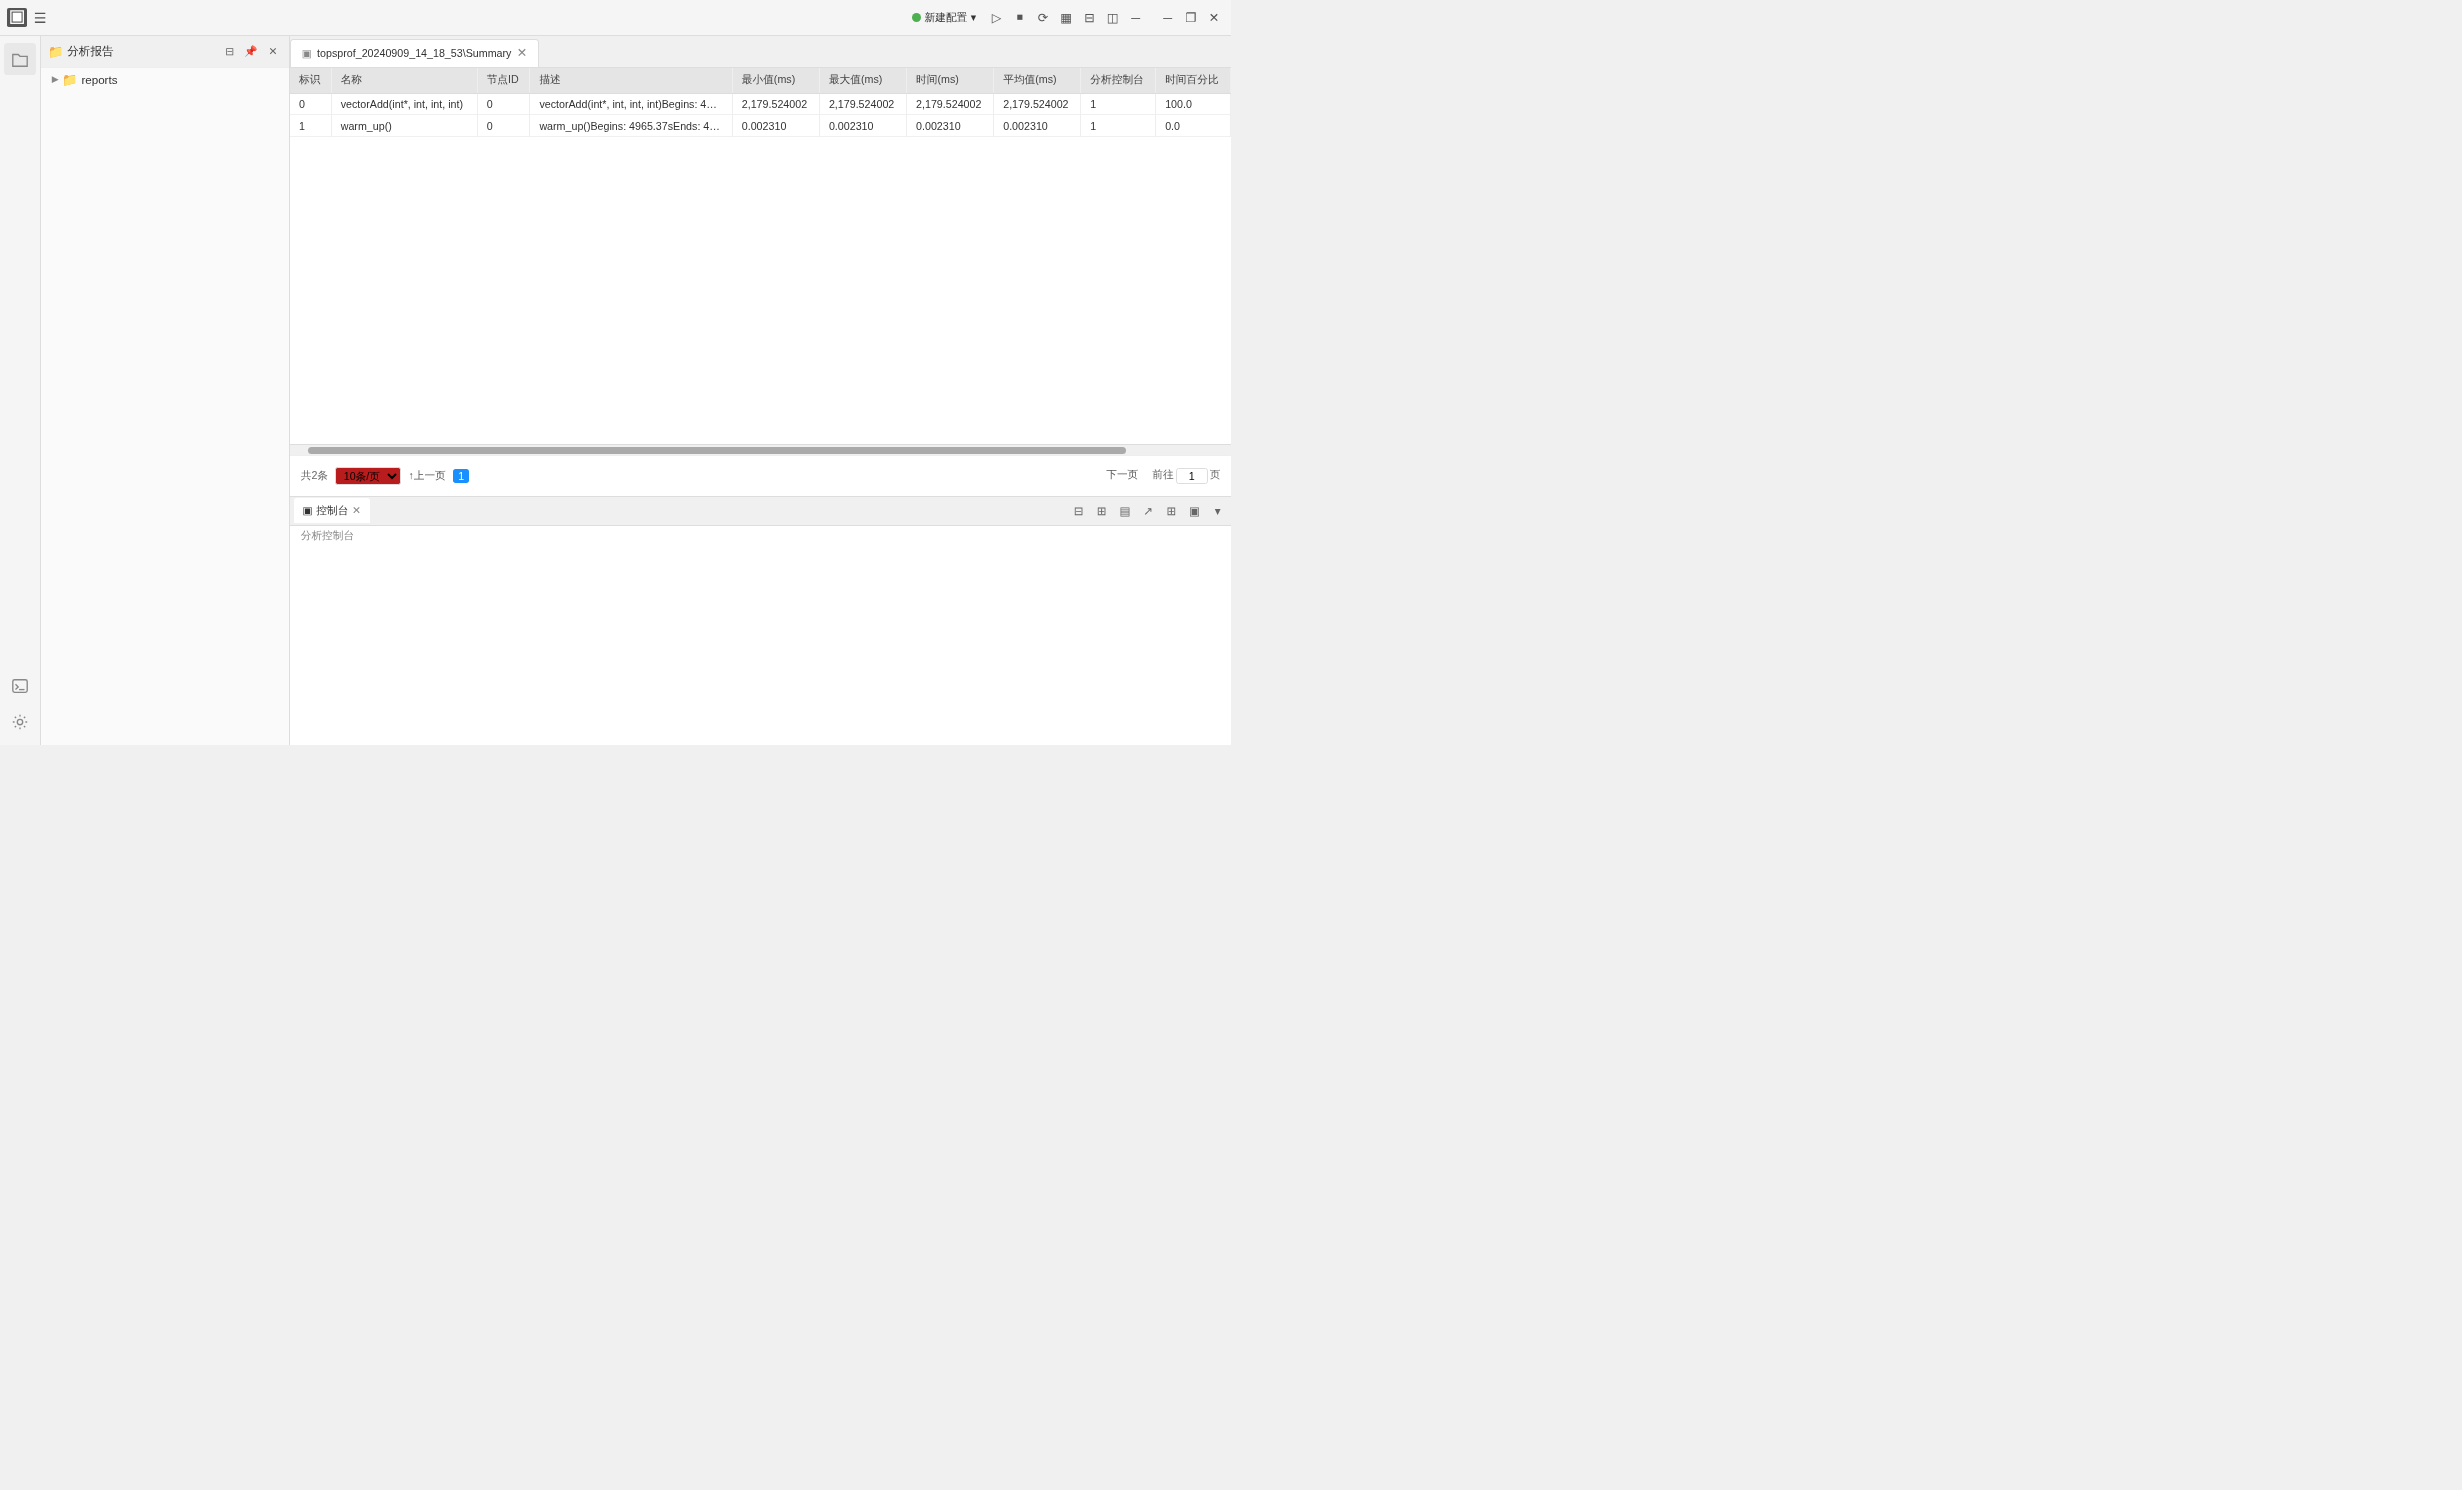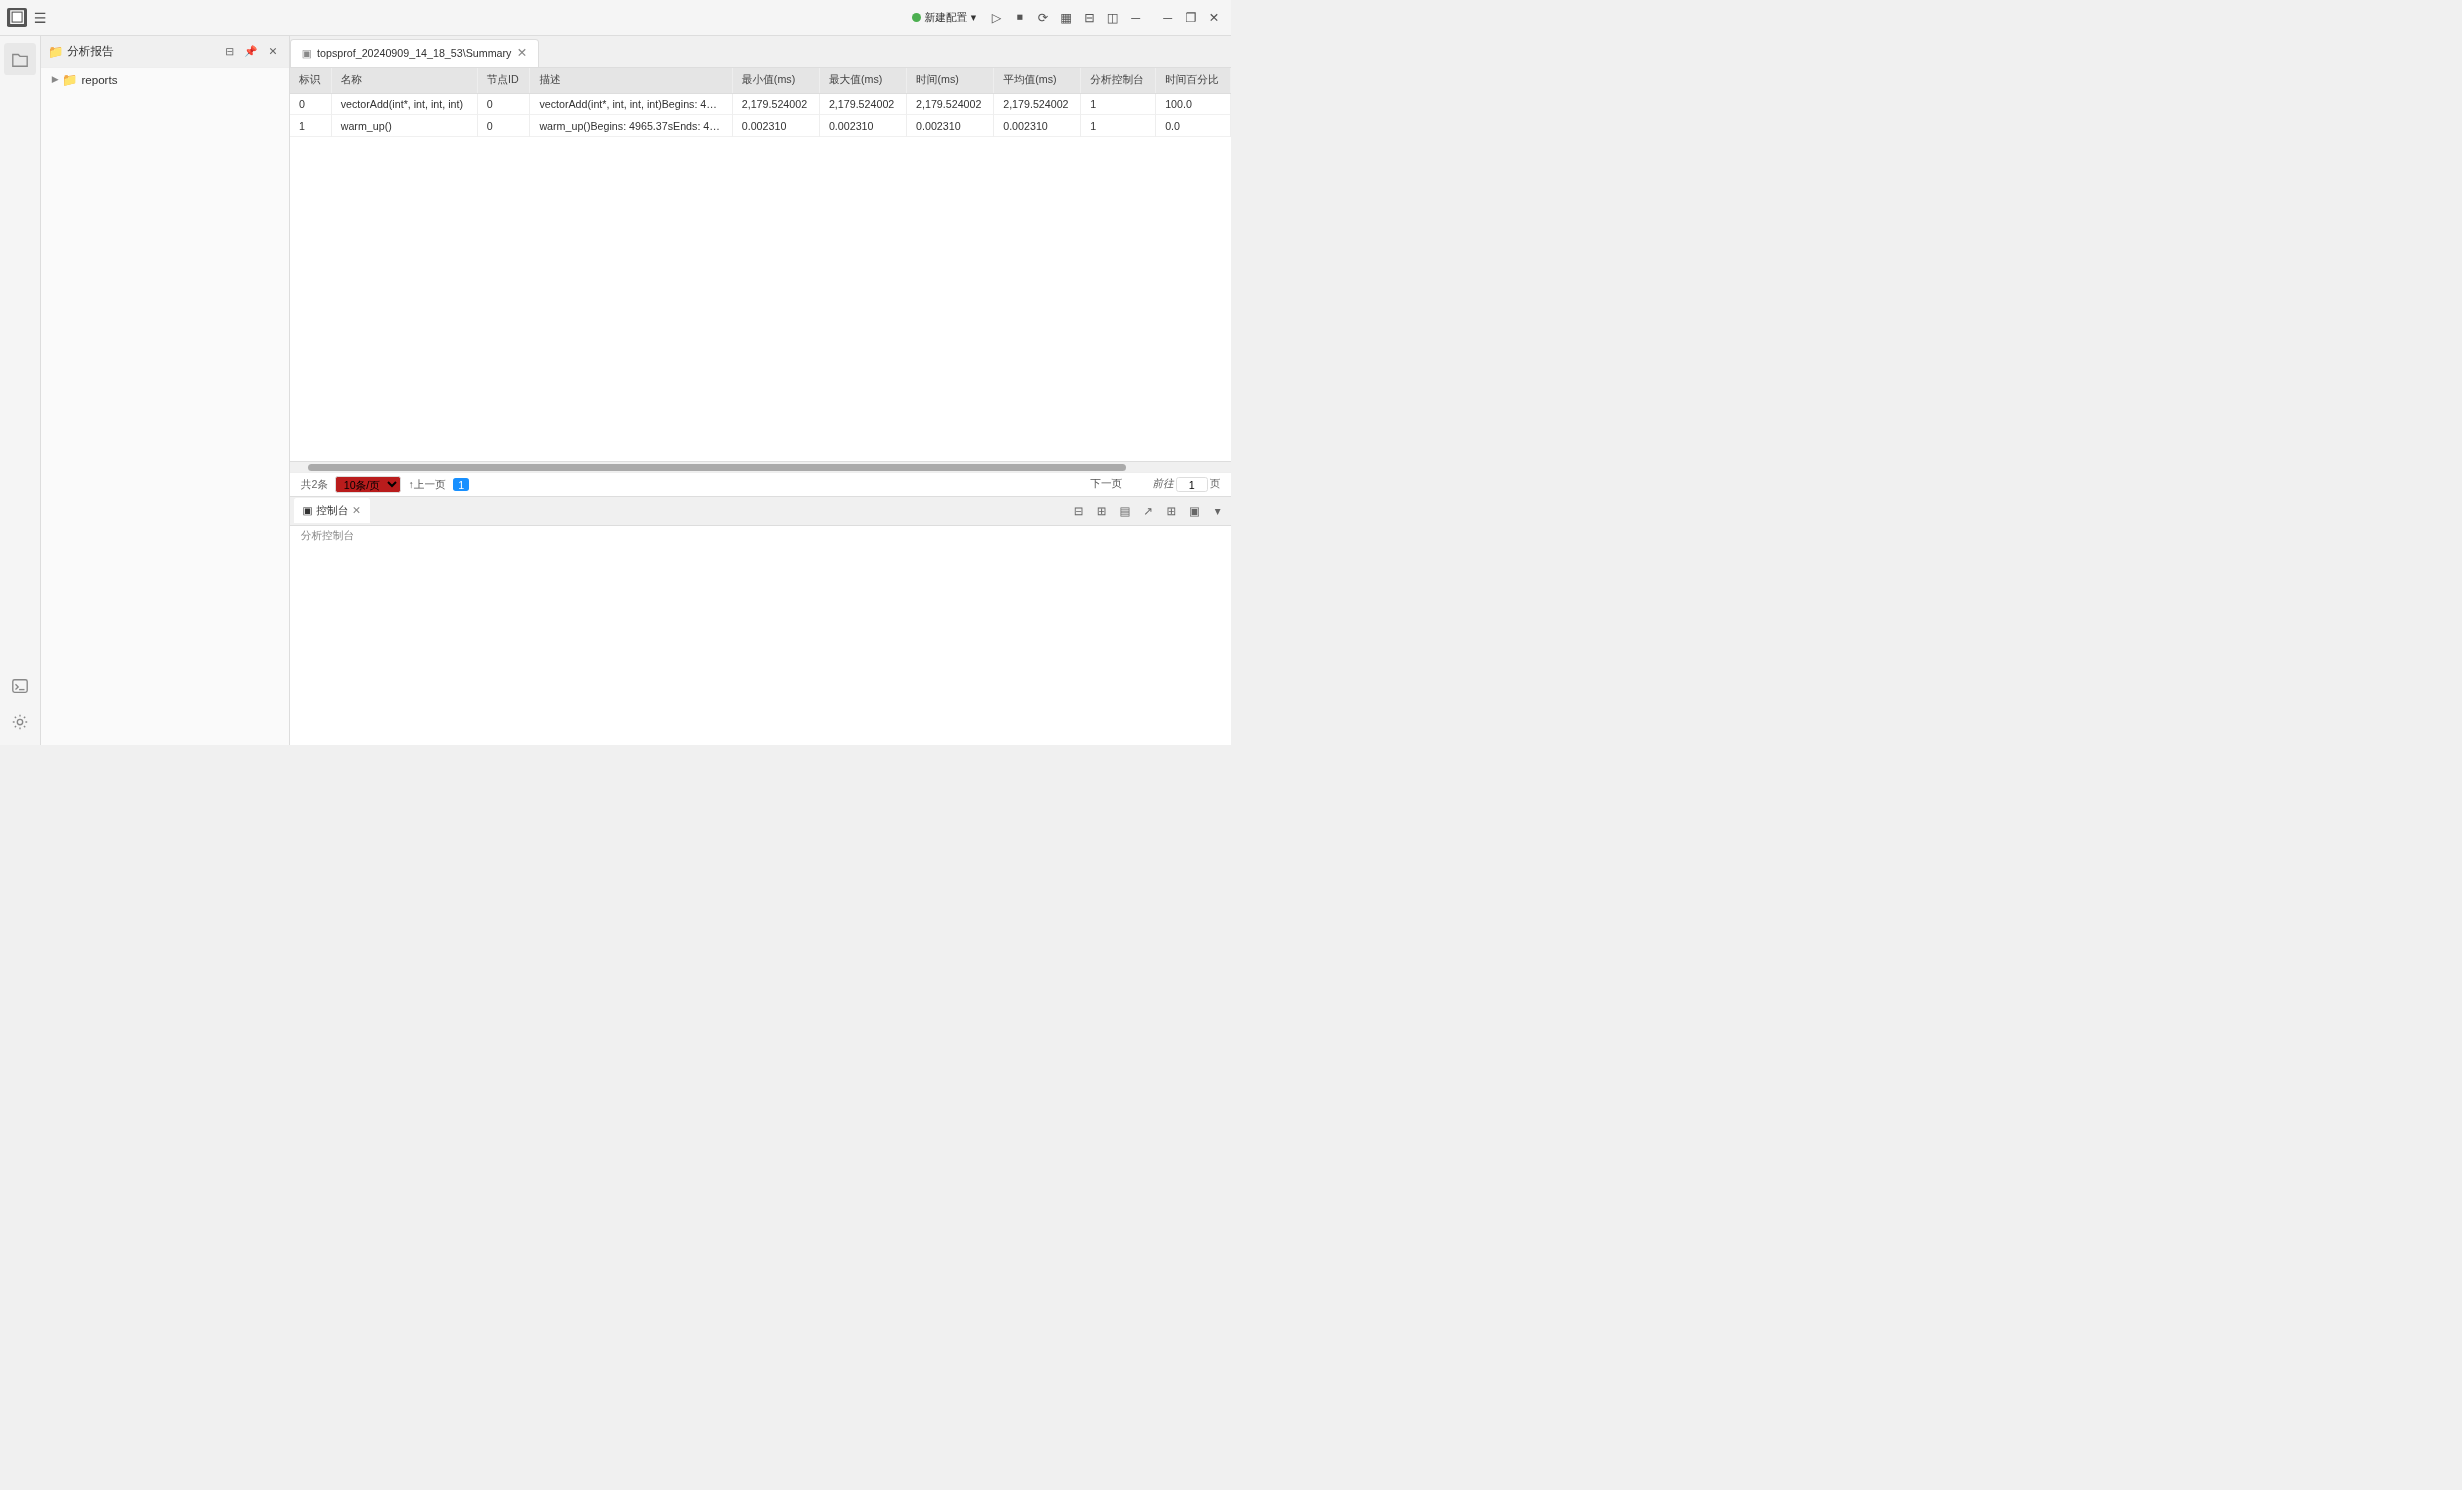--- a/index.html
+++ b/index.html
@@ -294,21 +294,21 @@
     tbody td {
       padding: 4.4px 9px;
       border-right: 0.9px solid #eee;
       white-space: nowrap;
       font-size: 10.7px;
       color: #333;
     }
 
     
     .pagination-bar {
-      height: 24px;
+      height: 41px;
       display: flex;
       align-items: center;
       padding: 0 10.7px;
       border-top: 0.9px solid #eee;
       background: #fff;
       font-size: 10.7px;
       gap: 7.1px;
     }
     .pagination-total { color: #666; }
     .page-size-select {
@@ -573,21 +573,21 @@
       <span class="pagination-total">共2条</span>
       <select class="page-size-select">
         <option>10条/页</option>
         <option>20条/页</option>
         <option>50条/页</option>
       </select>
       <button class="page-nav-btn">↑上一页</button>
       <span class="page-current">1</span>
       <div class="page-goto">
         <span style="cursor:pointer; color:#555;">下一页</span>
-        <span style="margin-left:28px;font-style:italic;">前往</span>
+        <span style="margin-left:12px;">前往</span>
         <input class="page-goto-input" type="text" value="1" style="">
         <span>页</span>
       </div>
     </div>
 
     <div class="bottom-panel">
       <div class="bottom-tab-bar">
         <div class="bottom-tab active">
           <span style="font-size:10.7px;">▣</span>
           <span>控制台</span>

